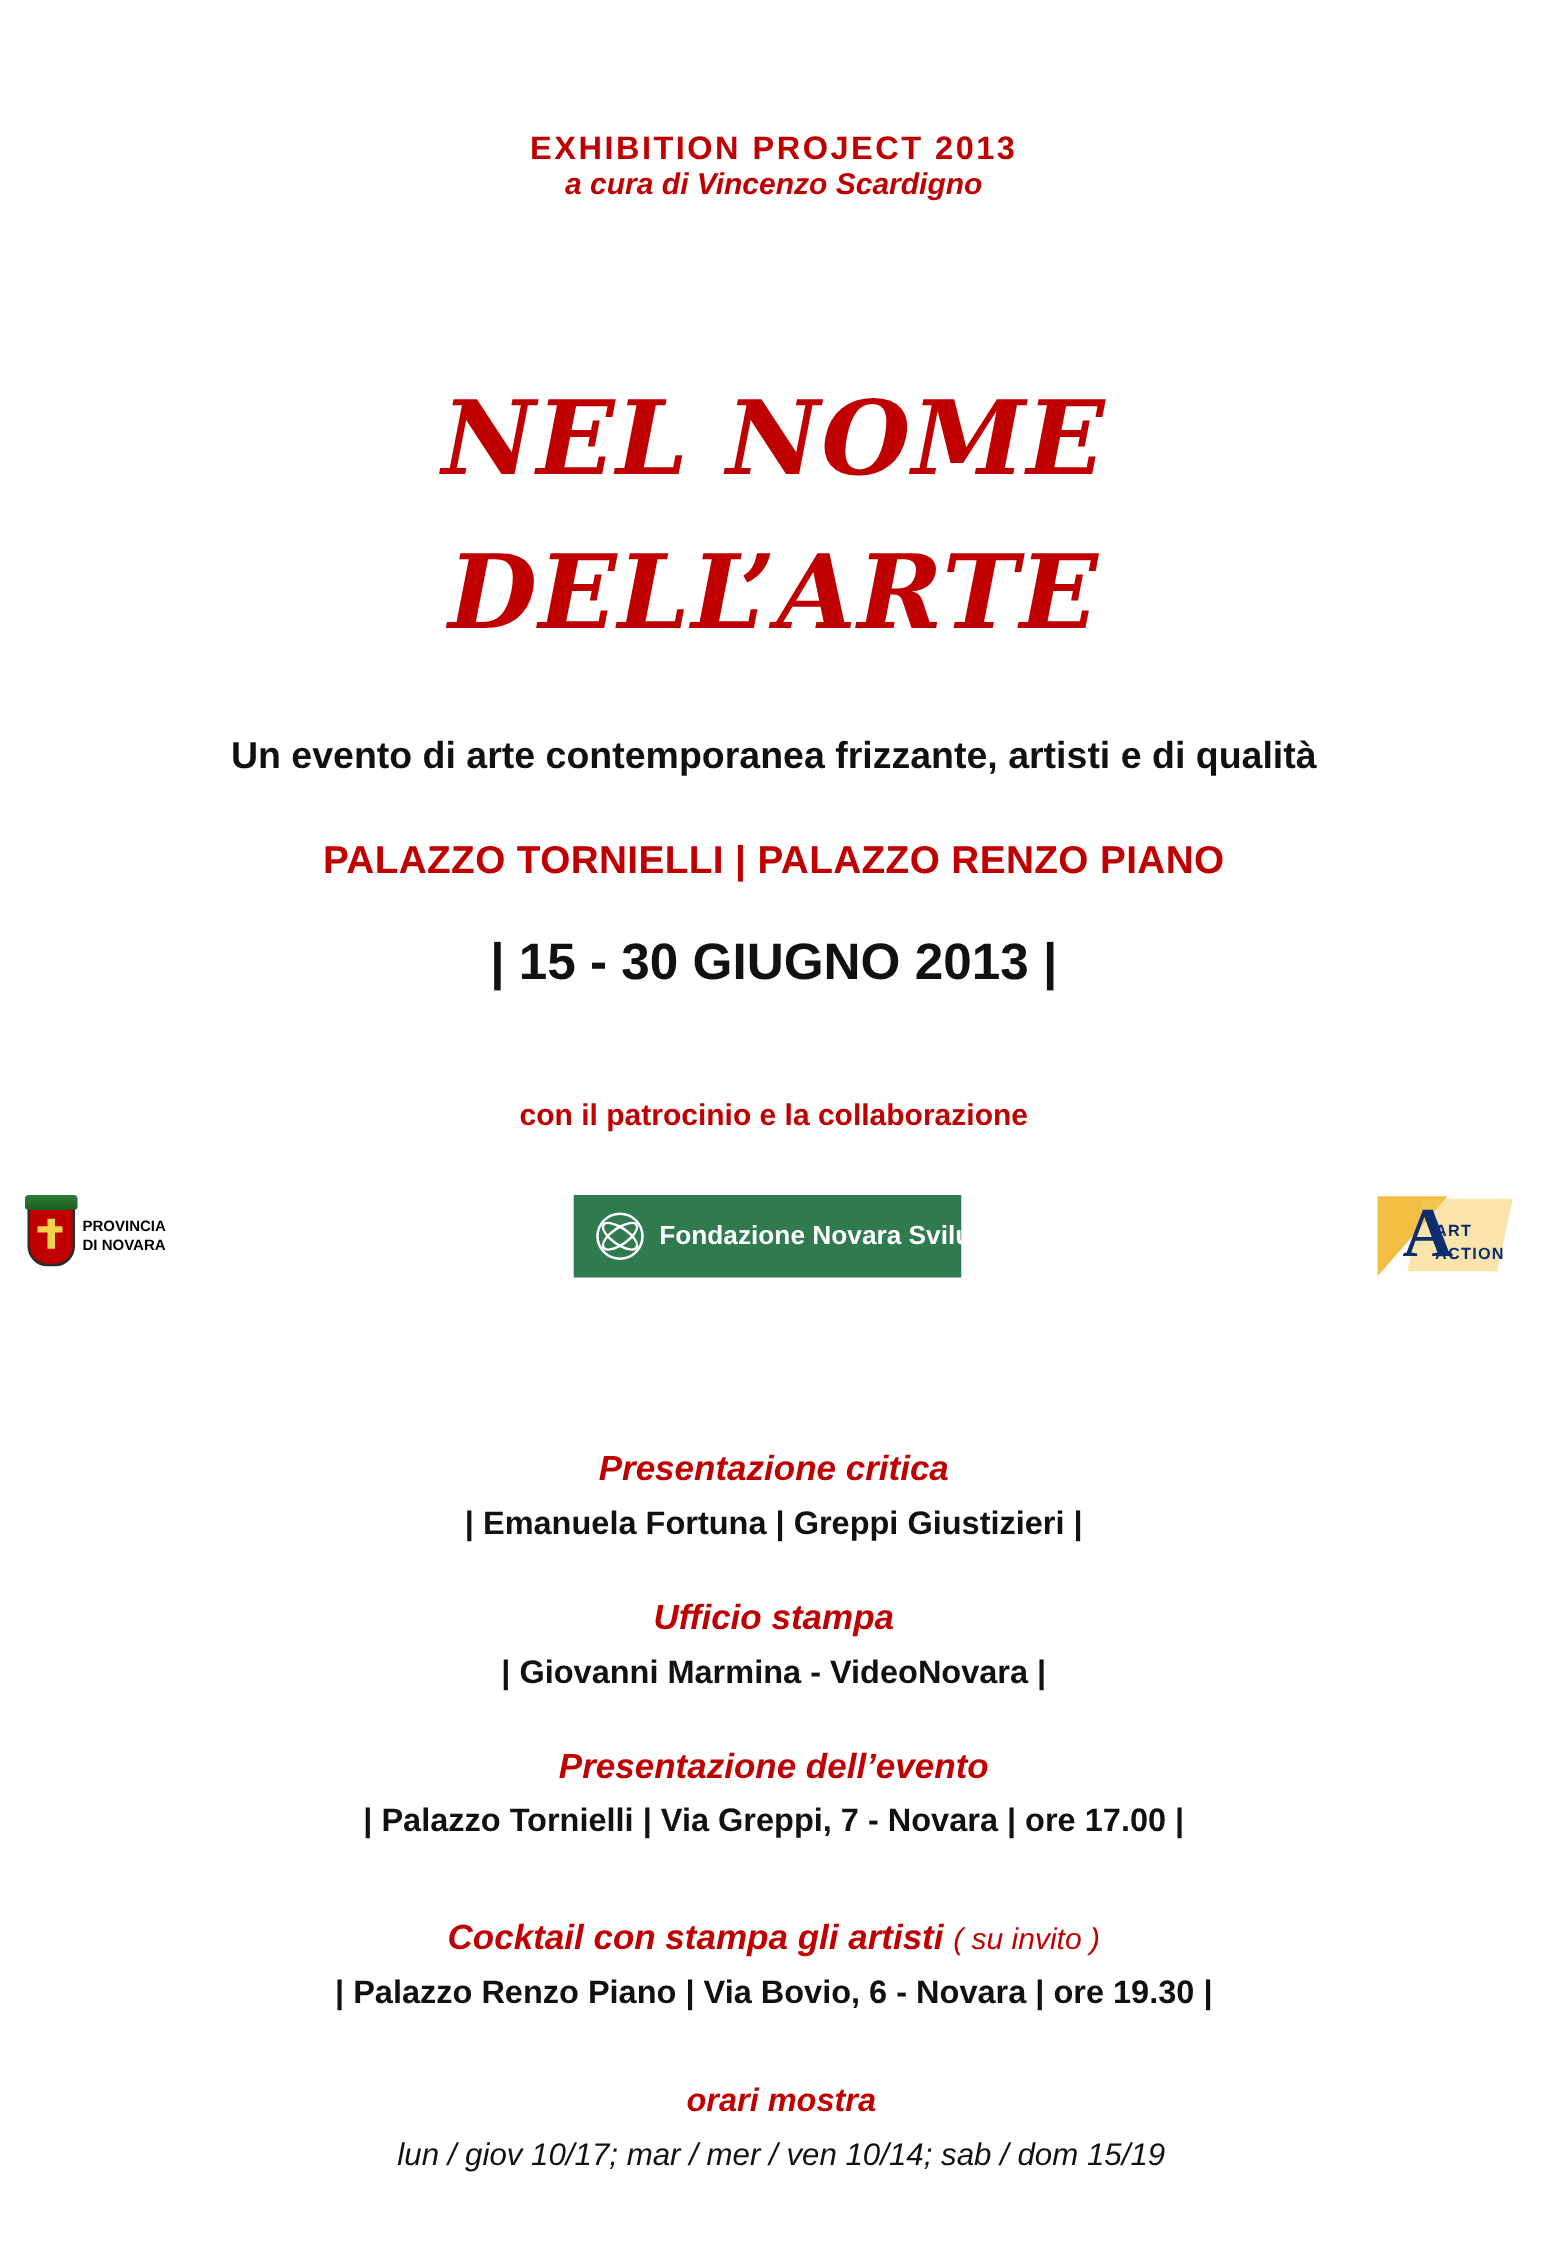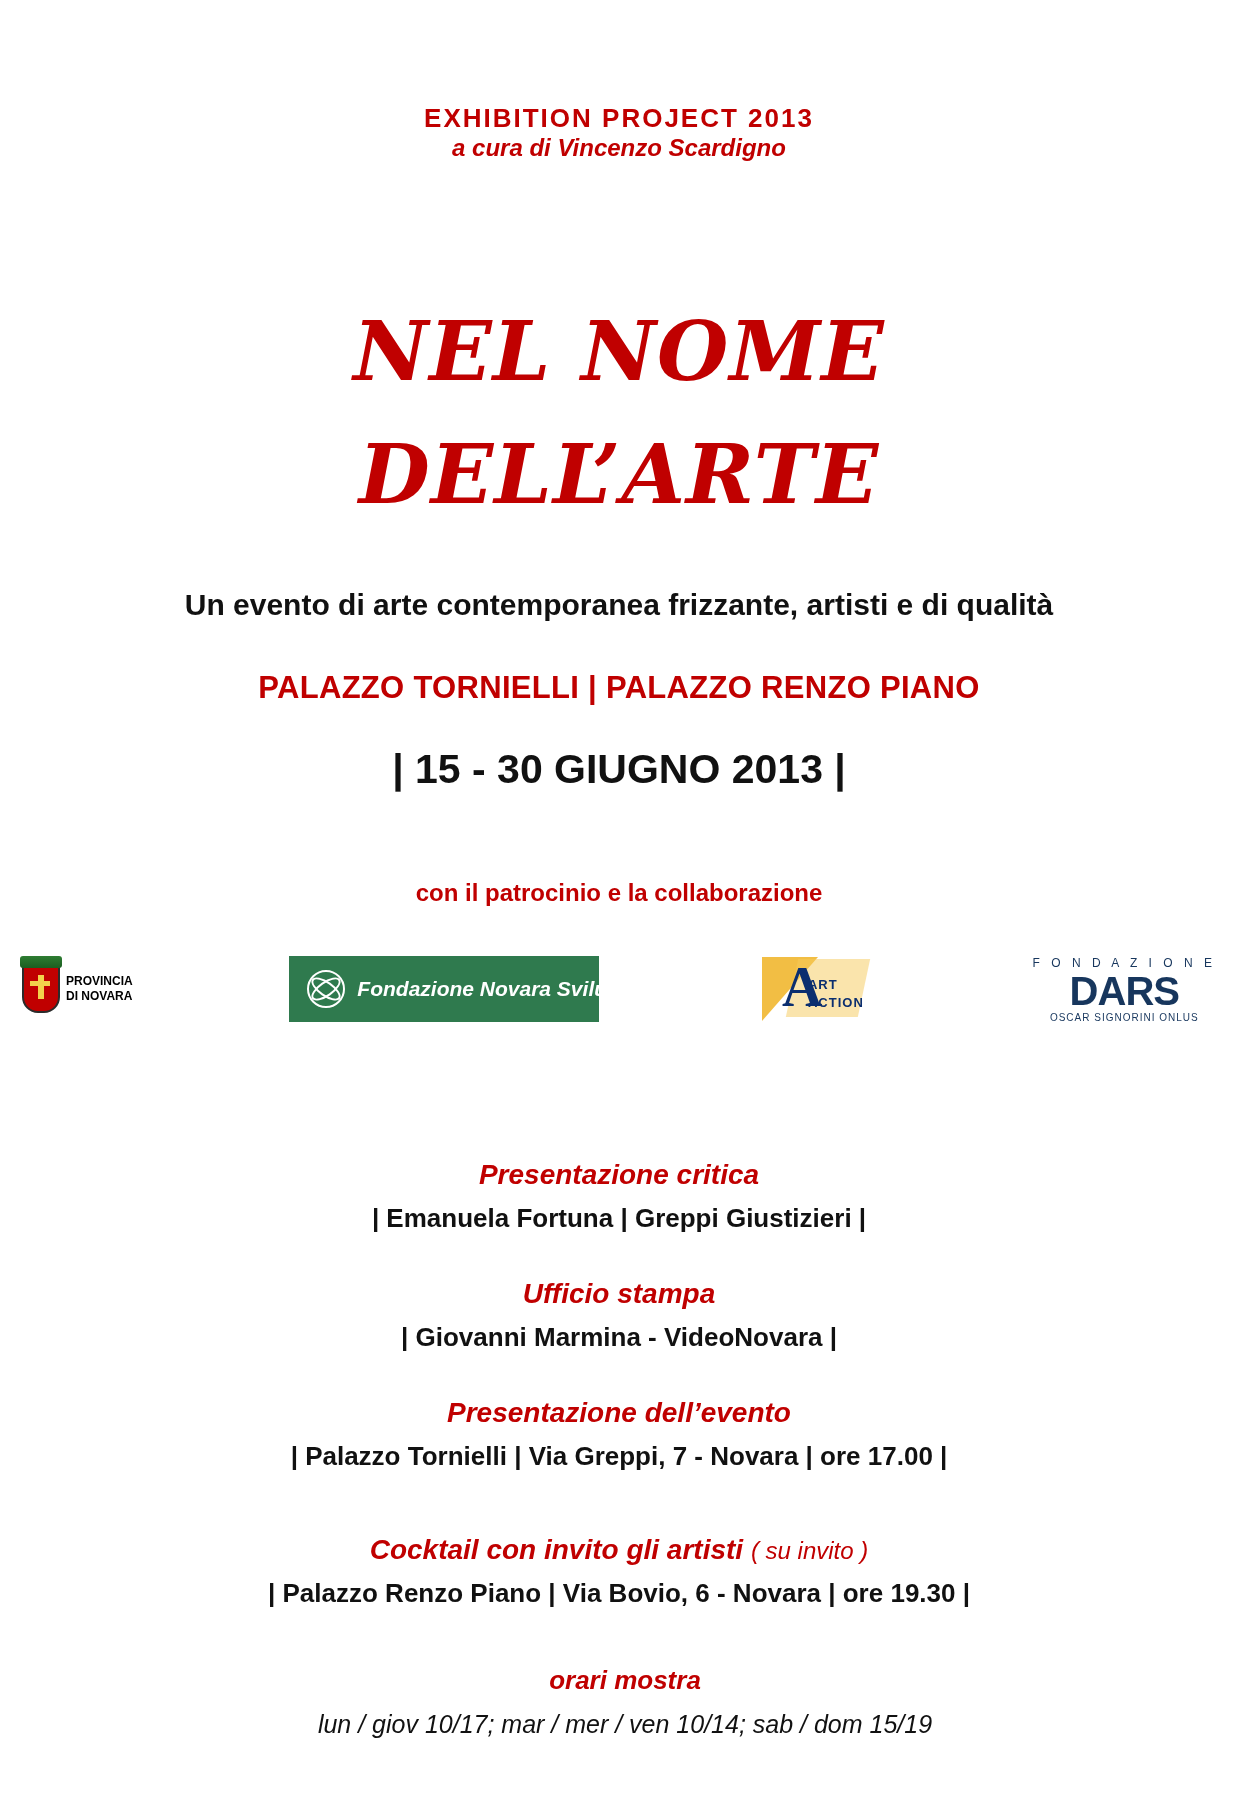--- a/index.html
+++ b/index.html
@@ -174,21 +174,20 @@
     border: 2px solid #ffffff;
     border-radius: 50%;
     transform: translate(-50%, -50%) rotate(35deg);
   }
   .fns-mark::after {
     transform: translate(-50%, -50%) rotate(-35deg);
   }
   .fns-text {
     font-size: 21px;
     font-weight: bold;
-    font-style: italic;
     white-space: nowrap;
   }
 
   
   .artaction {
     position: relative;
     width: 120px;
     height: 72px;
   }
   .aa-bg {
@@ -343,48 +342,41 @@
     <div class="logo-cell">
       <div class="artaction">
         <div class="aa-bg"></div>
         <div class="aa-bg2"></div>
         <div class="aa-a">A</div>
         <div class="aa-word">ART</div>
         <div class="aa-word2">ACTION</div>
       </div>
     </div>
 
-    <div class="logo-cell">
-      <div class="dars">
-        <div class="dars-top">F O N D A Z I O N E</div>
-        <div class="dars-main">DARS</div>
-        <div class="dars-bottom">OSCAR SIGNORINI ONLUS</div>
-      </div>
-    </div>
 
   </div>
 
   <div class="section gap-1 center">
     <div class="sec-head">Presentazione critica</div>
     <div class="sec-body ital">| Emanuela Fortuna | Greppi Giustizieri |</div>
   </div>
 
   <div class="section gap-2 center">
     <div class="sec-head">Ufficio stampa</div>
     <div class="sec-body">| Giovanni Marmina - VideoNovara |</div>
   </div>
 
   <div class="section gap-3 center">
     <div class="sec-head">Presentazione dell’evento</div>
     <div class="sec-body">| Palazzo Tornielli | Via Greppi, 7 - Novara | ore 17.00 |</div>
   </div>
 
   <div class="section gap-4 center">
     <div class="sec-head">
-      <span>Cocktail con invito gli artisti</span>
+      <span>Cocktail con stampa gli artisti</span>
       <span class="note">( su invito )</span>
     </div>
     <div class="sec-body">| Palazzo Renzo Piano | Via Bovio, 6 -  Novara | ore 19.30 |</div>
   </div>
 
   <div class="section gap-5 center">
     <div class="hours-head">orari mostra</div>
     <div class="hours-body">lun / giov 10/17;  mar / mer / ven 10/14; sab / dom 15/19</div>
   </div>
 

